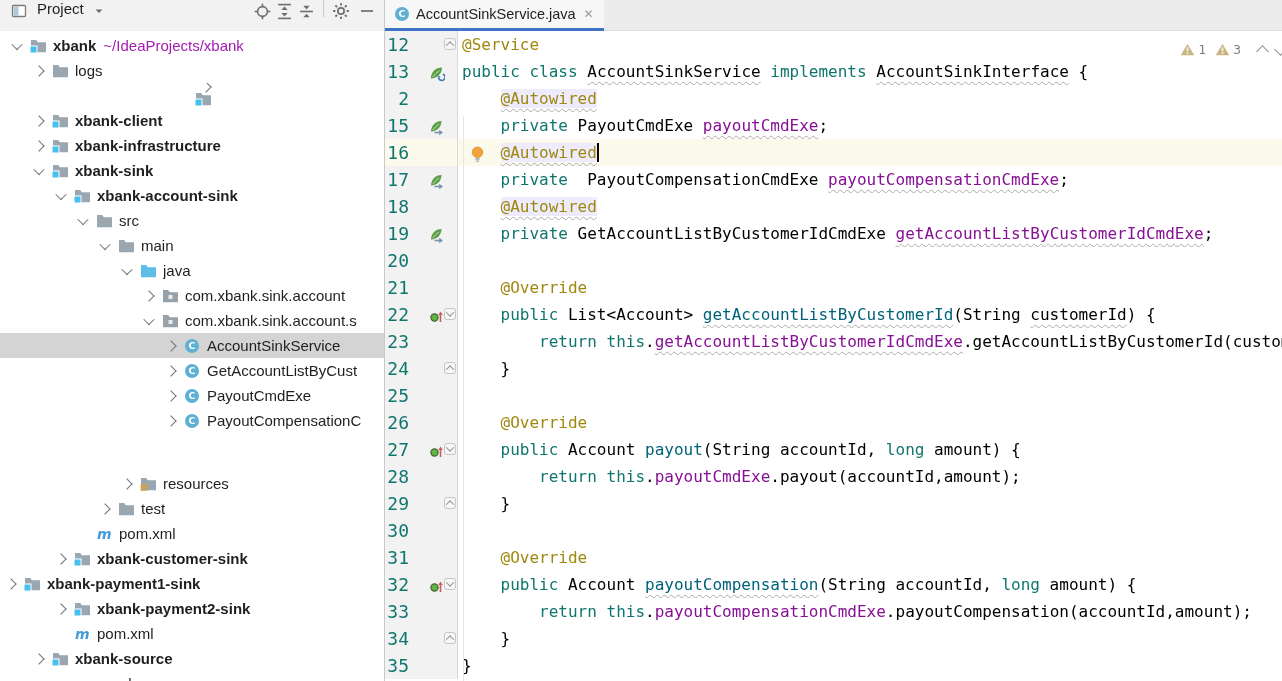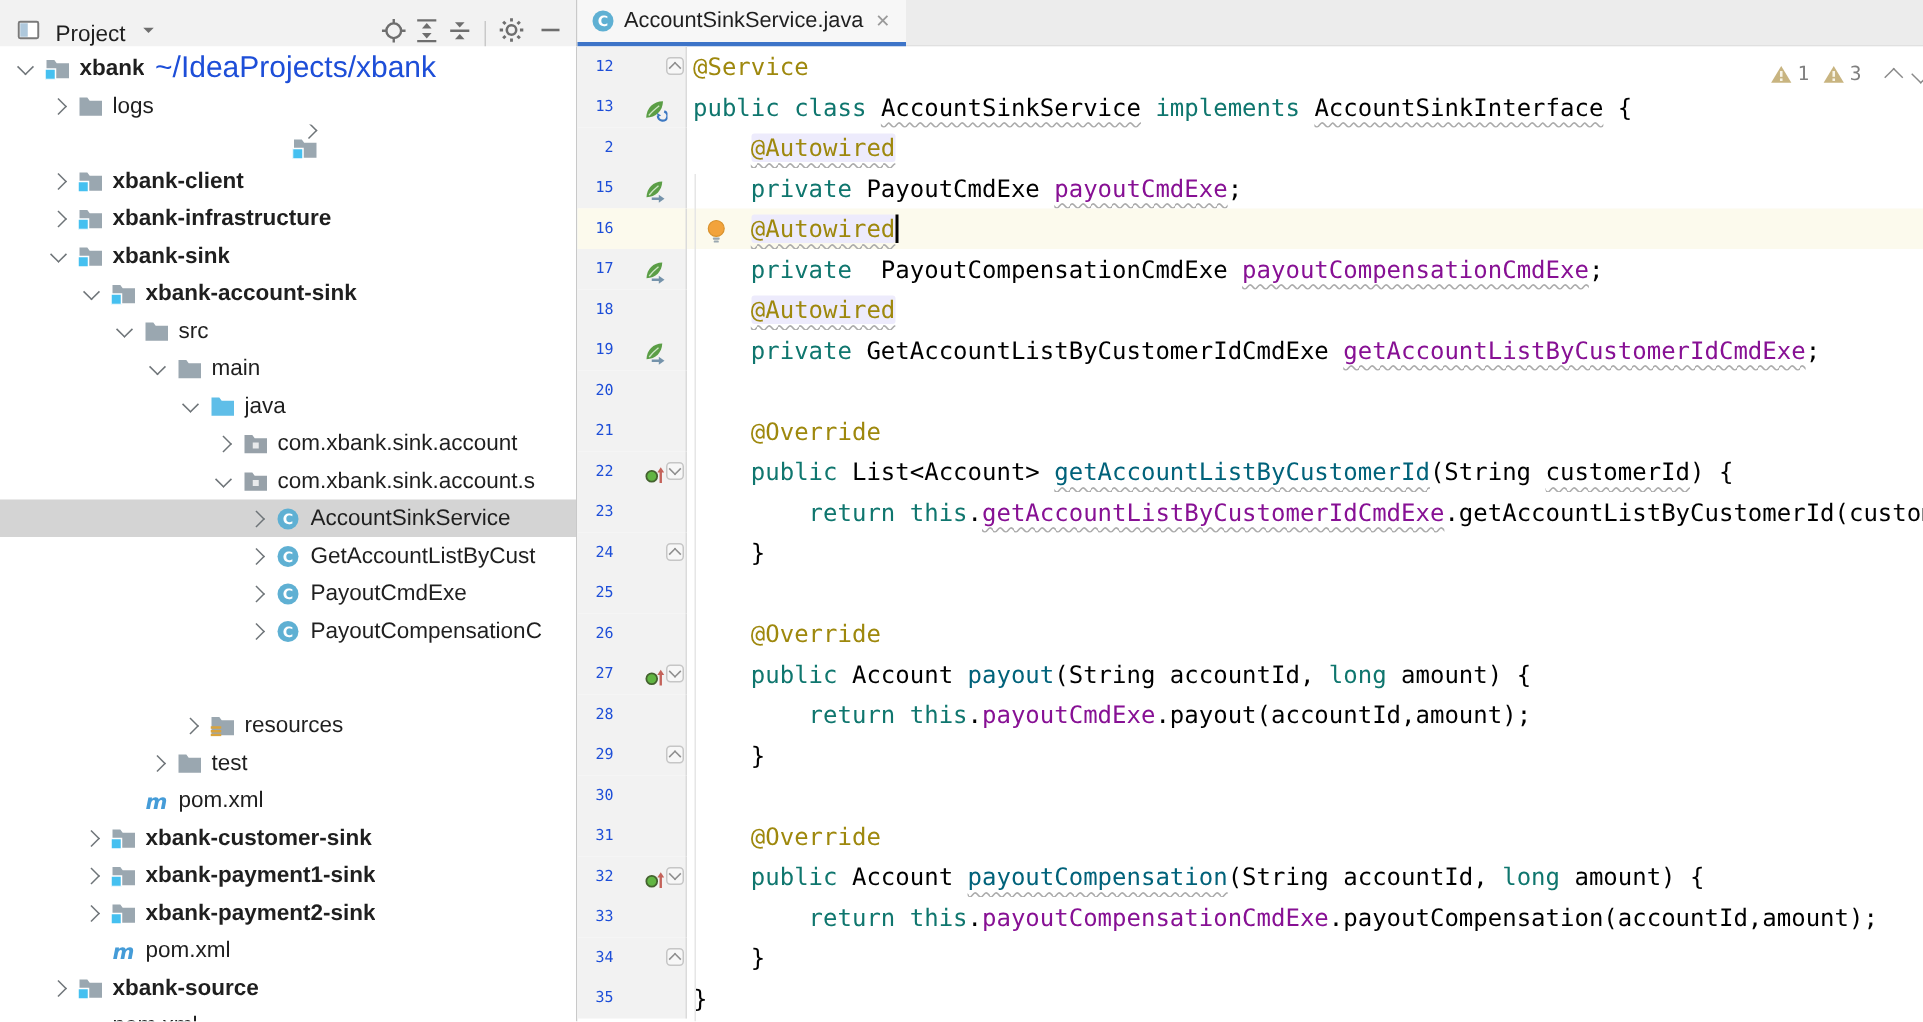--- a/index.html
+++ b/index.html
@@ -2,21 +2,21 @@
 <html><head>
 <meta charset="utf-8">
 <style>
   html,body{margin:0;padding:0;background:#fff;width:1282px;height:681px;overflow:hidden;
     font-family:"Liberation Sans","DejaVu Sans",sans-serif;}
   .app{position:relative;width:1282px;height:681px;background:#fff;}
 
   
   .topbar{position:absolute;left:0;top:0;width:1282px;height:31px;display:flex;}
   .pheader{width:385px;height:31px;background:#F2F2F2;border-right:1px solid #C9C9C9;
-    box-sizing:border-box;display:flex;align-items:flex-end;padding-left:8px;}
+    box-sizing:border-box;display:flex;align-items:flex-start;padding-left:8px;}
   .pheader .ptitle{font-size:15px;color:#1f1f1f;margin:0 4px 0 7px;}
   .hicon{display:inline-flex;align-items:center;justify-content:center;width:22px;height:22px;}
   .hspacer{flex:1;}
   .hsep{width:1px;height:17px;background:#C9C9C9;margin:0 6px;}
   .tabbar{flex:1;height:31px;background:#ECECEC;border-bottom:1px solid #E0E0E0;box-sizing:border-box;display:flex;}
   .tab{display:flex;align-items:center;gap:6px;padding:0 10px 0 9px;background:#F7F7F7;
     border-bottom:3px solid #3D74C8;box-sizing:border-box;height:31px;font-size:14.5px;color:#1f1f1f;}
   .tab .close{color:#9A9A9A;font-size:12px;margin-left:2px;}
 
   
@@ -25,30 +25,30 @@
     box-sizing:border-box;overflow:hidden;padding-top:2px;}
   .trow{height:25px;display:flex;align-items:center;white-space:nowrap;overflow:hidden;font-size:15px;color:#1f1f1f;}
   .trow.sel{background:#D4D4D4;}
   .chevslot{width:22px;min-width:22px;display:flex;align-items:center;justify-content:center;}
   .chev{width:7px;height:7px;border-right:1.6px solid #6E7478;border-bottom:1.6px solid #6E7478;}
   .chev.right{transform:rotate(-45deg);}
   .chev.down{transform:rotate(45deg) translate(-1px,-1px);}
   .ticon{width:20px;min-width:20px;margin-right:5px;display:flex;align-items:center;justify-content:center;}
   .tlabel{overflow:hidden;text-overflow:clip;}
   .tlabel.b{font-weight:bold;}
-  .tsub{color:#1d4ed8;margin-left:7px;font-size:20px;}
+  .tsub{color:#a21caf;margin-left:7px;font-size:15px;}
 
   
   .editor{position:relative;flex:1;height:650px;background:#fff;overflow:hidden;
     font-family:"DejaVu Sans Mono","Liberation Mono",monospace;font-size:16px;}
   .cline{display:flex;height:27px;line-height:27px;position:relative;}
   .cline.cur{background:#FCFAED;}
   .gut{position:relative;width:73px;min-width:73px;background:#F2F2F2;border-right:1px solid #DBDBDB;box-sizing:border-box;}
   .cline.cur .gut{background:#FCFAED;}
-  .lnum{position:absolute;left:0;top:0;width:24px;text-align:right;color:#1d4ed8;font-size:10px;}
+  .lnum{position:absolute;left:0;top:0;width:24px;text-align:right;color:#0f766e;font-size:18px;}
   .gicon{position:absolute;left:44px;top:5px;width:16px;height:16px;}
   .gfold{position:absolute;left:59px;top:7px;width:12px;height:12px;background:#F7F7F7;border:1px solid #C6C6C6;
     border-radius:3px;box-sizing:border-box;display:flex;align-items:center;justify-content:center;}
   .gfold .fchev{width:5px;height:5px;border-right:1.4px solid #8E8E8E;border-bottom:1.4px solid #8E8E8E;}
   .gfold .fchev.d{transform:rotate(45deg) translate(-1px,-1px);}
   .gfold .fchev.u{transform:rotate(-135deg) translate(-1px,-1px);}
   .ctext{position:relative;white-space:pre;padding-left:4px;flex:1;overflow:hidden;color:#000;}
   .seg{text-decoration-skip-ink:none;}
   .kw{color:#0f766e;}
   .an{color:#9E880D;}
@@ -368,21 +368,21 @@
             <span class="chev right"></span>
           </span>
           <span class="ticon">
             <svg width="17" height="15" viewBox="0 0 17 15">
               <path d="M1 2 h5.2 l1.6 2.2 H16 v10 H1 Z" fill="#9AA7B0"></path>
               <rect x="0" y="8" width="7" height="7" fill="#45C0F0" stroke="#fff" stroke-width="1"></rect>
             </svg>
           </span>
           <span class="tlabel b">xbank-customer-sink</span>
         </div>
-        <div class="trow" style="padding-left: 50px; align-items: center;">
+        <div class="trow" style=" align-items: center;">
           <span class="chevslot">
             <span class="chev right"></span>
           </span>
           <span class="ticon">
             <svg width="17" height="15" viewBox="0 0 17 15">
               <path d="M1 2 h5.2 l1.6 2.2 H16 v10 H1 Z" fill="#9AA7B0"></path>
               <rect x="0" y="8" width="7" height="7" fill="#45C0F0" stroke="#fff" stroke-width="1"></rect>
             </svg>
           </span>
           <span class="tlabel b">xbank-payment1-sink</span>

